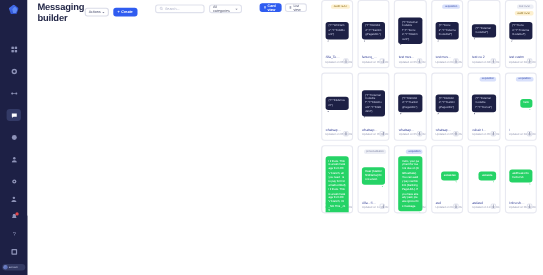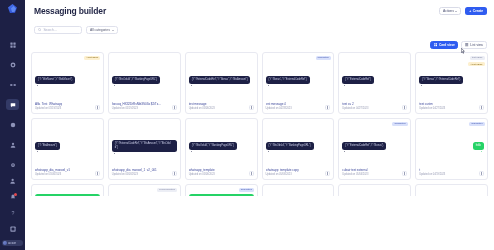--- a/index.html
+++ b/index.html
@@ -56,21 +56,21 @@
   .user-avatar {
     width: 4px; height: 4px; border-radius: 50%;
     background: linear-gradient(135deg,#7c8fd6,#4d5fa8); flex: 0 0 4px;
   }
   .user-name {
     font-size: 2.6px; color: #c3c8e6; white-space: nowrap; overflow: hidden;
     letter-spacing: -.1px;
   }
 
   
-  .main { flex: 1; height: 196px; background: #fff; position: relative; display: flex; flex-direction: column; }
+  .main { flex: 1; height: 196px; background: #fff; position: relative; display: flex; flex-direction: row; }
 
   .topbar {
     height: 22px; flex: 0 0 22px; display: flex; align-items: center;
     padding: 0 7px 0 9px; justify-content: space-between;
   }
   .page-title { font-size: 8.5px; font-weight: 600; color: #1f2344; letter-spacing: -.15px; }
   .top-actions { display: flex; align-items: center; gap: 4px; }
   .btn {
     font-size: 3.4px; border-radius: 2.5px; display: flex; align-items: center;
     justify-content: center; gap: 1.5px; white-space: nowrap; letter-spacing: -.05px;

